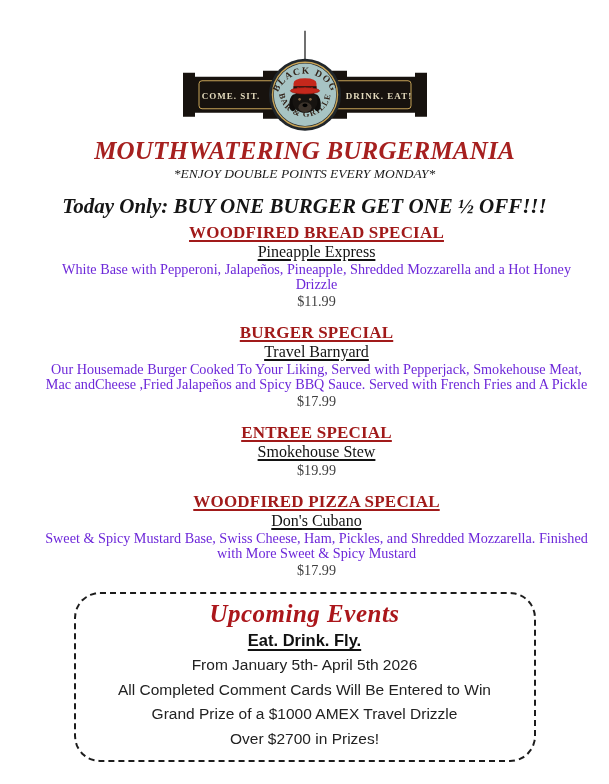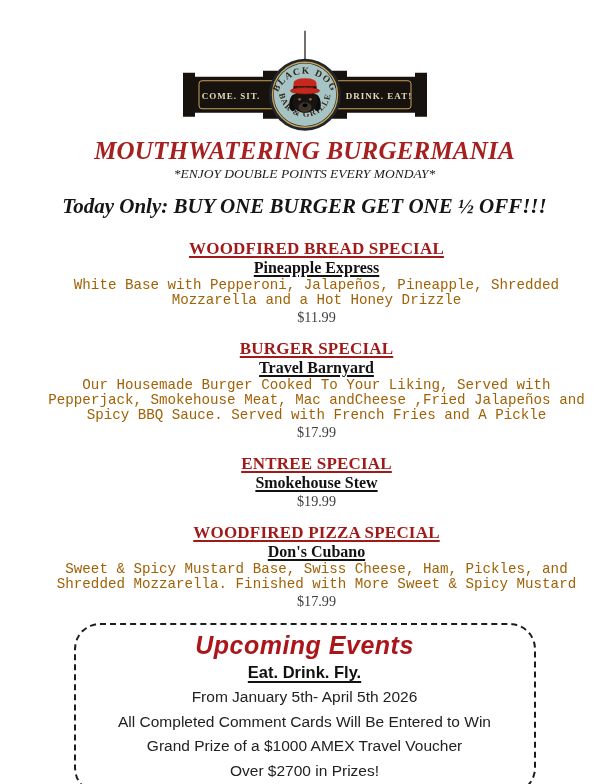--- a/index.html
+++ b/index.html
@@ -25,45 +25,45 @@
     font-style:italic; font-weight:400;
     font-size:13.5px; color:#1c1c1c;
   }
   .promo-line {
     margin-top:12px;
     font-family:"Liberation Serif", serif;
     font-style:italic; font-weight:700;
     font-size:21px; color:#151515;
   }
 
-  .menu { margin-top:20px;padding-left:24px; }
+  .menu { margin-top:4px;padding-left:24px; }
   .special { margin-bottom:13px; }
   .section-heading {
     font-size:17px; font-weight:700; color:#a11a1a;
     text-decoration:underline; text-decoration-thickness:1.5px; text-underline-offset:2px;
     letter-spacing:.2px;
   }
   .item-name {
-    font-size:16px; font-weight:700; color:#121212;
+    font-size:16px; font-weight:400; color:#121212;
     text-decoration:underline; text-decoration-thickness:1.5px; text-underline-offset:2px;
   }
   .item-desc {
-    font-size:14.2px; color:#a16207; line-height:1.06;
-    max-width:545px; margin:1px auto 0;font-family:Liberation Mono, monospace;
+    font-size:14.2px; color:#6d28d9; line-height:1.06;
+    max-width:545px; margin:1px auto 0;
   }
   .item-price { font-size:14.2px; color:#3f3f3f; margin-top:1px; }
 
   .events-box {
     width:462px; margin:10px auto 0;
     border:2px dashed #1c1c1c; border-radius:26px;
     padding:6px 14px 10px;
     font-family:"Liberation Sans", sans-serif;
   }
   .ev-title {
-    font-family:Liberation Sans, sans-serif;
+    font-family:Liberation Serif, serif;
     font-style:italic; font-weight:800;
     font-size:25px; color:#ab161b; letter-spacing:.5px;
   }
   .ev-name {
     margin-top:3px;
     font-size:16.5px; font-weight:700; color:#111;
     text-decoration:underline; text-decoration-thickness:2px; text-underline-offset:3px;
   }
   .ev-line { font-size:15.5px; color:#222; line-height:1.45; margin-top:2px; }
   .ev-lines { margin-top:4px; }
@@ -153,16 +153,16 @@
   </div>
 
 </div>
 
 <div class="events-box">
   <div class="ev-title">Upcoming Events</div>
   <div class="ev-name">Eat. Drink. Fly.</div>
   <div class="ev-lines">
     <div class="ev-line">From January 5th- April 5th 2026</div>
     <div class="ev-line">All Completed Comment Cards Will Be Entered to Win</div>
-    <div class="ev-line">Grand Prize of a $1000 AMEX Travel Voucher</div>
+    <div class="ev-line">Grand Prize of a $1000 AMEX Travel Drizzle</div>
     <div class="ev-line">Over $2700 in Prizes!</div>
   </div>
 </div>
 
 </body></html>

